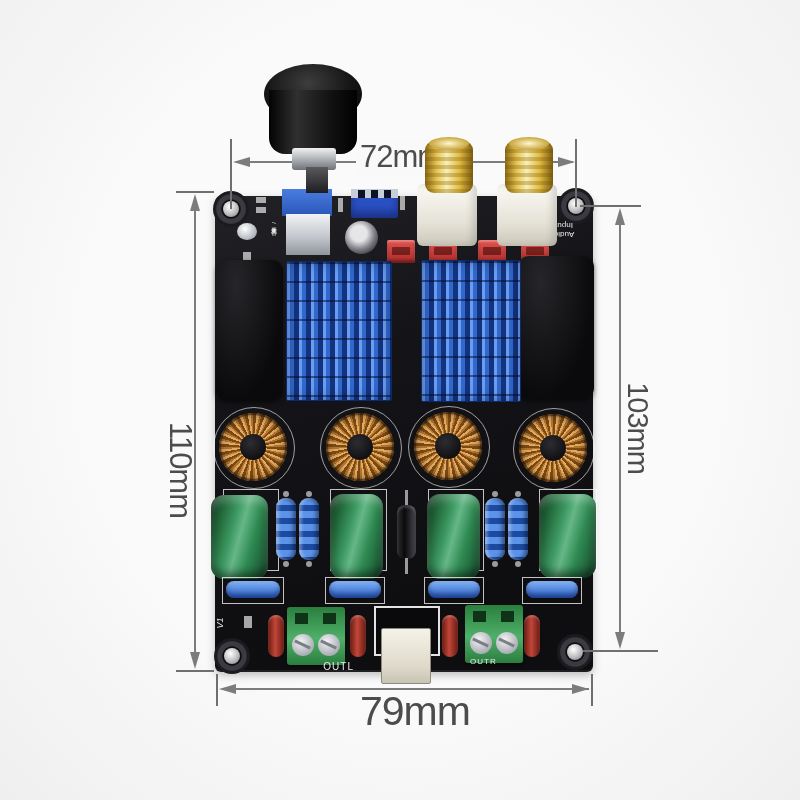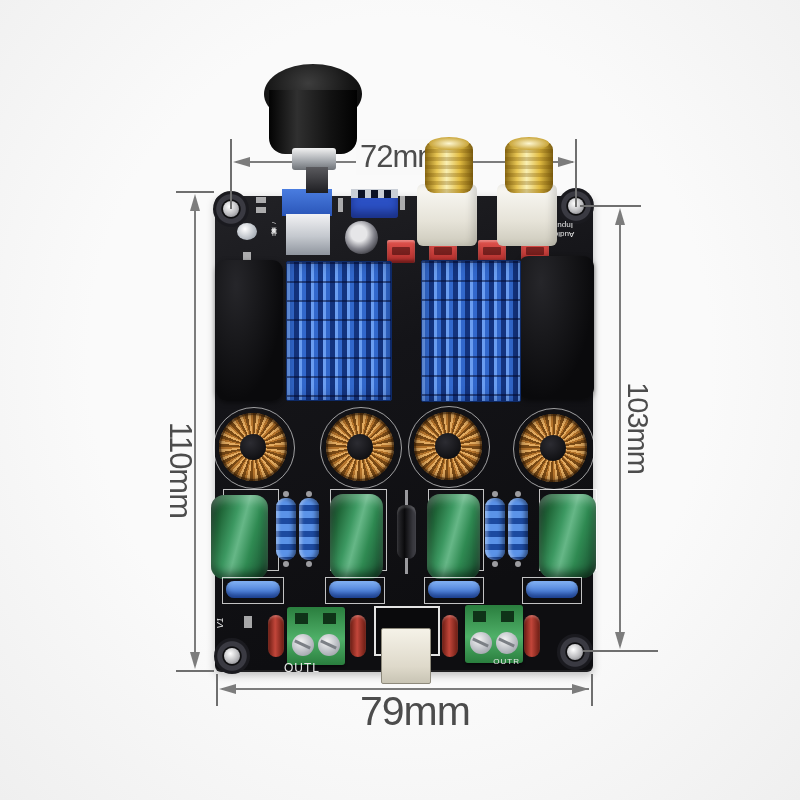--- a/index.html
+++ b/index.html
@@ -224,22 +224,22 @@
     <div class="slot" style="left:36px;"></div>
     <div class="screw" style="left:5px;"></div>
     <div class="screw" style="left:31px;"></div>
   </div>
   <div class="part term" style="left:465px;top:605px;">
     <div class="slot" style="left:8px;"></div>
     <div class="slot" style="left:36px;"></div>
     <div class="screw" style="left:5px;"></div>
     <div class="screw" style="left:31px;"></div>
   </div>
-  <div class="stext" style="left:284px;top:661px;width:50px;text-align:left;font-size:12px;letter-spacing:1px;">OUTL</div>
-  <div class="stext" style="left:470px;top:657px;width:50px;text-align:right;font-size:8px;letter-spacing:1px;">OUTR</div>
+  <div class="stext" style="left:304px;top:661px;width:50px;text-align:right;font-size:10px;letter-spacing:1px;">OUTL</div>
+  <div class="stext" style="left:470px;top:657px;width:50px;text-align:left;font-size:8px;letter-spacing:1px;">OUTR</div>
 
   <div class="part dcj-outline"></div>
   <div class="tall dcj-body"></div>
 
   <div class="tall knob-cap"></div>
   <div class="tall knob-body"></div>
   <div class="tall knob-nut"></div>
   <div class="tall knob-shaft"></div>
 
   <div class="tall rca-base" style="left:417px;top:184px;"></div>

